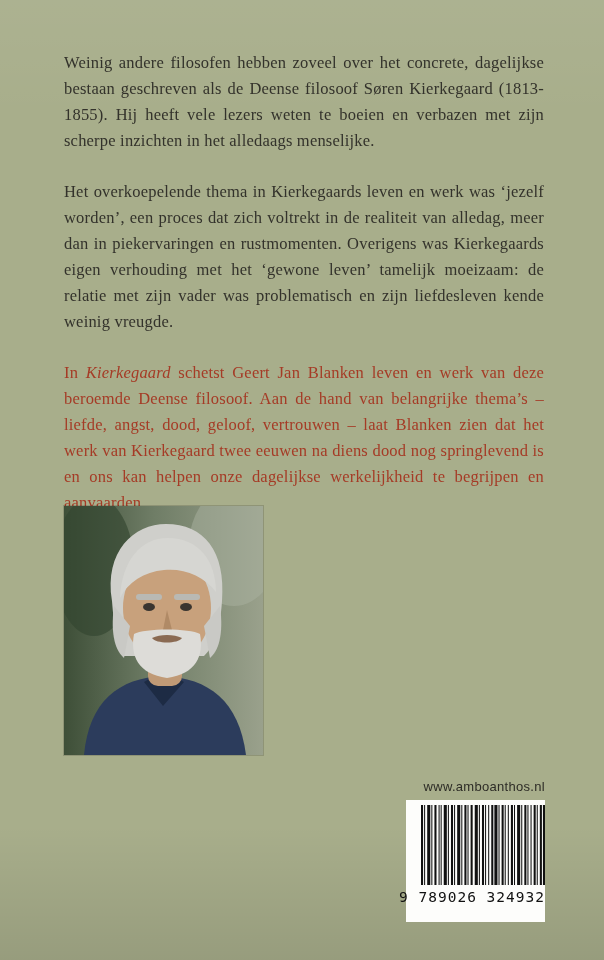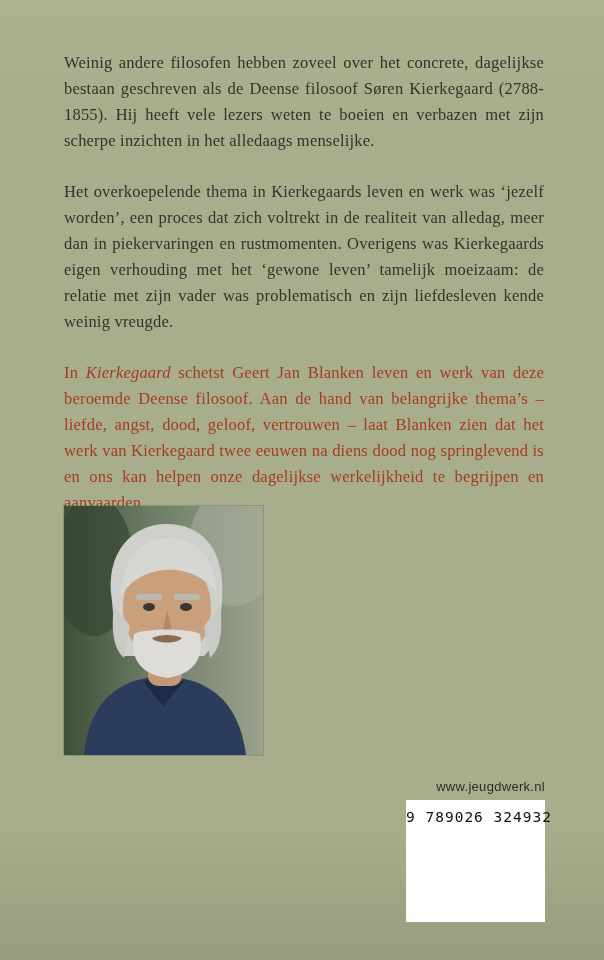--- a/index.html
+++ b/index.html
@@ -71,41 +71,41 @@
     letter-spacing: 0.3px;
   }
   .barcode-box {
     position: absolute;
     right: 59px;
     top: 800px;
     width: 139px;
     height: 122px;
     background: #fdfdfb;
     display: flex;
-    flex-direction: row;
-    align-items: flex-start;
+    flex-direction: column;
+    align-items: flex-end;
     padding-top: 5px;
   }
   .barcode-bars { width: 124px; height: 80px; }
   .barcode-number {
     margin-top: 4px;
     color: #111;
     font-family: "DejaVu Sans Mono", "Liberation Mono", monospace;
     font-size: 14.5px;
     letter-spacing: 1px;
     white-space: nowrap;
   }
 </style>
 </head>
 <body>
 
 <div class="cover">
 
   <div class="blurb">
-    <p>Weinig andere filosofen hebben zoveel over het concrete, dagelijkse bestaan geschreven als de Deense filosoof Søren Kierkegaard (2788-1855). Hij heeft vele lezers weten te boeien en verbazen met zijn scherpe inzichten in het alledaags menselijke.</p>
+    <p>Weinig andere filosofen hebben zoveel over het concrete, dagelijkse bestaan geschreven als de Deense filosoof Søren Kierkegaard (1813-1855). Hij heeft vele lezers weten te boeien en verbazen met zijn scherpe inzichten in het alledaags menselijke.</p>
     <p>Het overkoepelende thema in Kierkegaards leven en werk was ‘jezelf worden’, een proces dat zich voltrekt in de realiteit van alledag, meer dan in piekervaringen en rustmomenten. Overigens was Kierkegaards eigen verhouding met het ‘gewone leven’ tamelijk moeizaam: de relatie met zijn vader was problematisch en zijn liefdesleven kende weinig vreugde.</p>
     <p class="accent"><span>In </span><span class="book-title">Kierkegaard</span><span> schetst Geert Jan Blanken leven en werk van deze beroemde Deense filosoof. Aan de hand van belangrijke thema’s – liefde, angst, dood, geloof, vertrouwen – laat Blanken zien dat het werk van Kierkegaard twee eeuwen na diens dood nog springlevend is en ons kan helpen onze dagelijkse werkelijkheid te begrijpen en aanvaarden.</span></p>
   </div>
 
   <div class="author-block">
     <div class="photo-frame">
       <svg viewBox="0 0 199 249" preserveAspectRatio="none">
         <defs>
           <linearGradient id="bgGrad" x1="0" y1="0" x2="1" y2="0">
             <stop offset="0" stop-color="#3e4f38"></stop>
@@ -137,21 +137,21 @@
         <ellipse cx="122" cy="101" rx="6" ry="4" fill="#3a3530"></ellipse>
 
         <path d="M103,104 L99,124 L108,124 Z" fill="#b08a66"></path>
 
         <path d="M70,128 C80,122 126,122 136,128 C140,150 132,168 103,172 C74,168 66,150 70,128 Z" fill="#dddcd8"></path>
         <path d="M88,132 C96,128 110,128 118,132 C114,138 92,138 88,132 Z" fill="#8a6a52"></path>
       </svg>
     </div>
   </div>
 
-  <div class="website">www.jeugdwerk.nl</div>
+  <div class="website">www.amboanthos.nl</div>
 
   <div class="barcode-box">
     <svg class="barcode-bars" viewBox="0 0 120 78" preserveAspectRatio="none">
       <g fill="#111">
         <rect x="0" y="0" width="2" height="78"></rect>
           <rect x="3" y="0" width="1" height="78"></rect>
         <rect x="6" y="0" width="3" height="78"></rect>
           <rect x="10" y="0" width="1" height="78"></rect>
         <rect x="13" y="0" width="2" height="78"></rect>
           <rect x="17" y="0" width="1" height="78"></rect>

